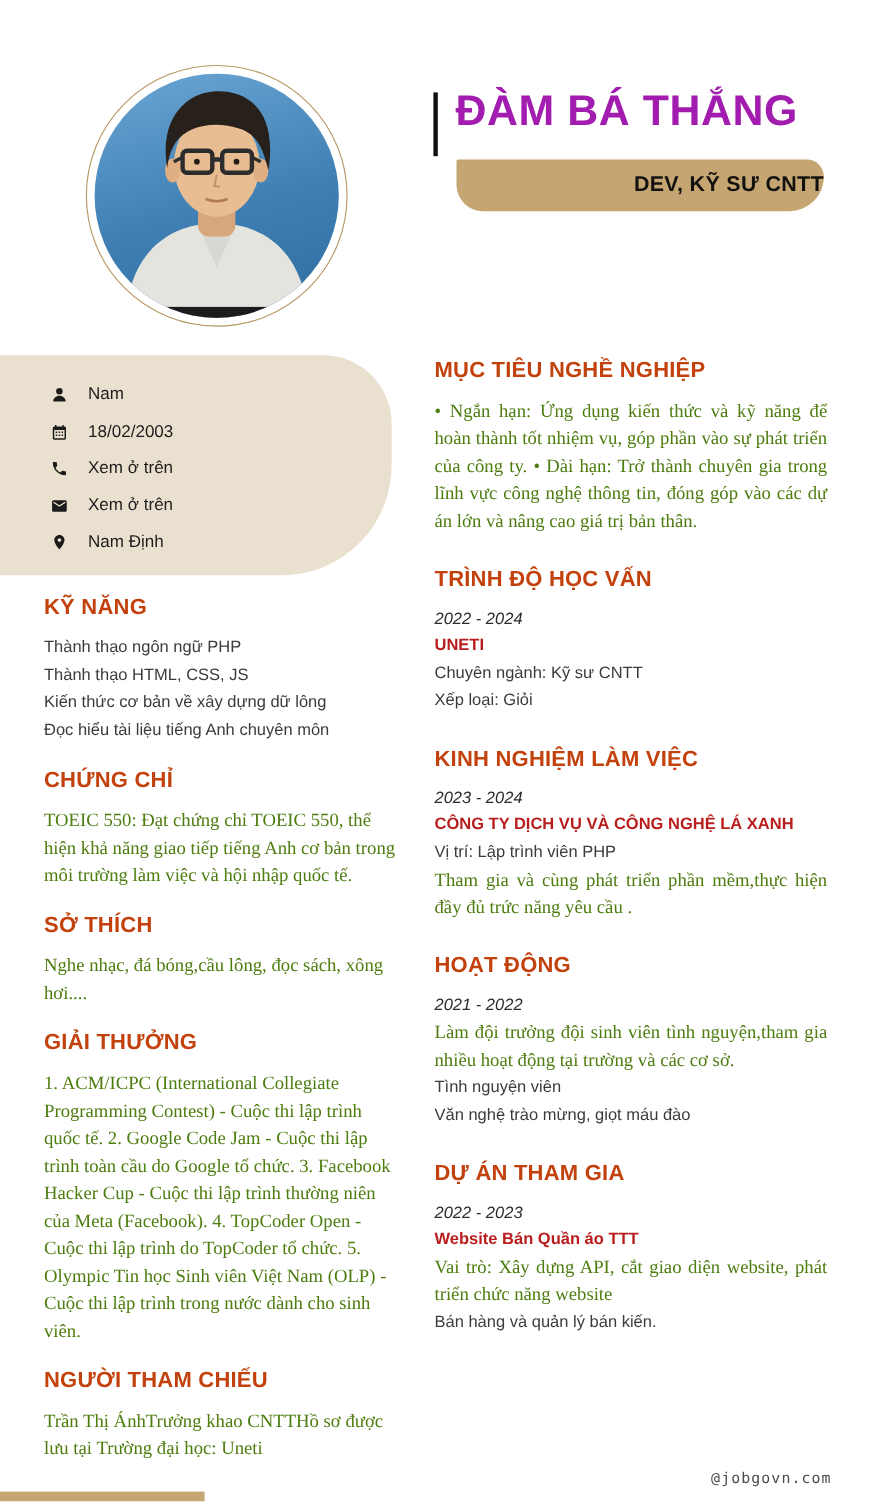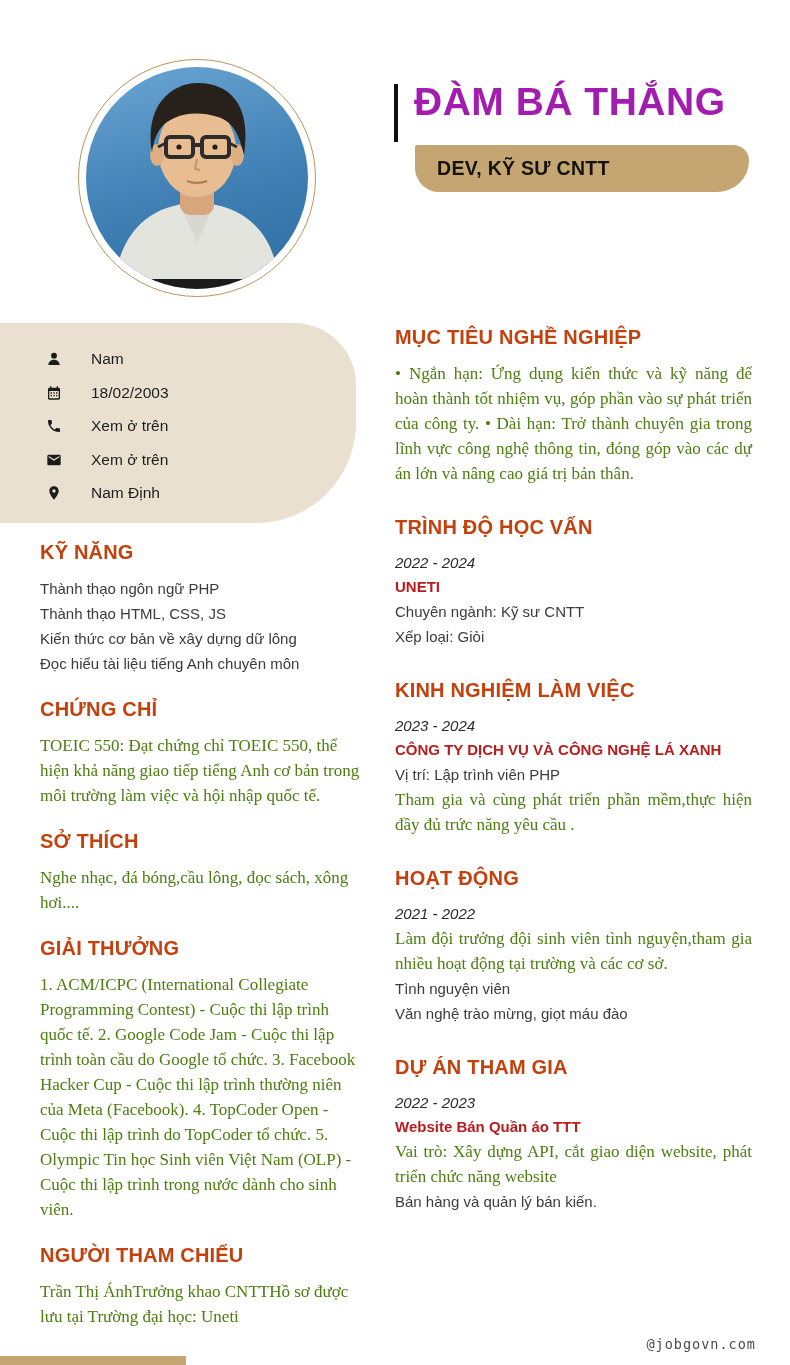--- a/index.html
+++ b/index.html
@@ -12,27 +12,27 @@
     border:1.5px solid #b6955c;border-radius:50%;box-sizing:border-box;}
   .photo{position:absolute;left:86px;top:67px;width:222px;height:222px;border-radius:50%;
     overflow:hidden;background:linear-gradient(165deg,#6ba6d4 0%,#3f7fb4 55%,#2f6da0 100%);}
   .photo svg{display:block;}
   
   .name-bar{position:absolute;left:394px;top:84px;width:4px;height:58px;background:#101010;}
   .name{position:absolute;left:414px;top:80px;margin:0;font-size:39px;font-weight:bold;
     color:#a21caf;letter-spacing:.5px;white-space:nowrap;}
   .title-band{position:absolute;left:415px;top:145px;width:334px;height:47px;
     background:#c5a673;border-radius:3px 26px 52px 40px;display:flex;align-items:center;
-    padding-left:22px;box-sizing:border-box;}
+    padding-left:22px;box-sizing:border-box;justify-content:flex-end;}
   .title-band span{font-size:19.5px;font-weight:bold;color:#14120e;letter-spacing:.3px;}
   
   .contact-box{position:absolute;left:0;top:323px;width:356px;height:200px;background:#eae0cf;
     border-radius:0 62px 100px 0;box-sizing:border-box;padding:26px 0 0 46px;
     display:flex;flex-direction:column;gap:13.5px;}
-  .contact-row{display:flex;align-items:center;gap:29px;height:20px;}
+  .contact-row{display:flex;align-items:center;gap:18px;height:20px;}
   .contact-row svg{flex:0 0 auto;}
   .contact-row span{font-size:15.5px;color:#1d1d1d;}
   
   .left-col{position:absolute;left:40px;top:541px;width:320px;}
   .right-col{position:absolute;left:395px;top:326px;width:357px;}
   h2{margin:0 0 12px 0;font-size:20px;font-weight:bold;color:#c2410c;letter-spacing:.2px;}
   .lsec{margin-top:22px;}
   .lsec:first-child{margin-top:0;}
   .rsec{margin-top:30px;}
   .rsec:first-child{margin-top:0;}

